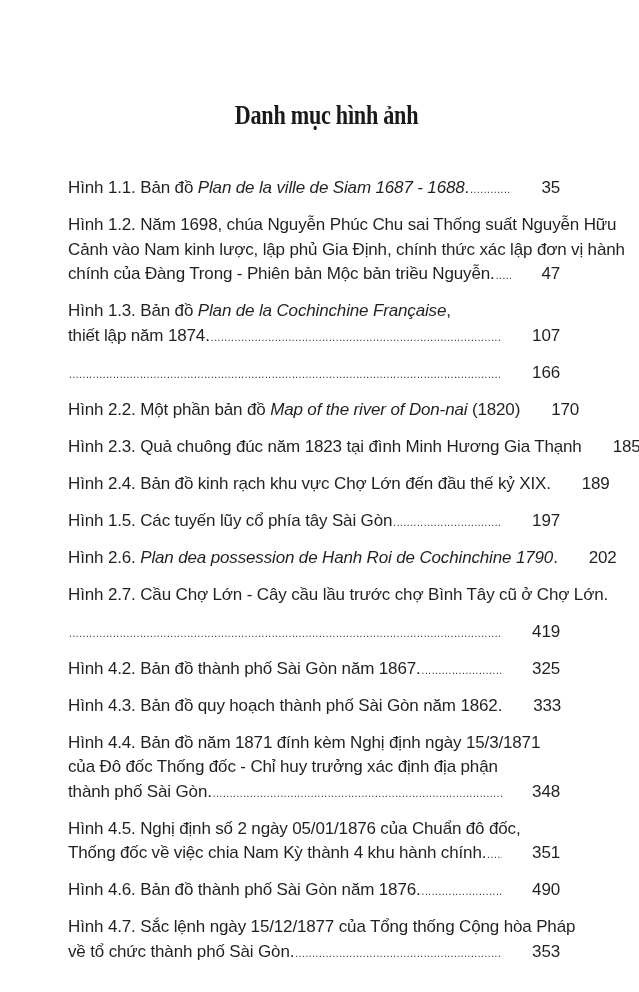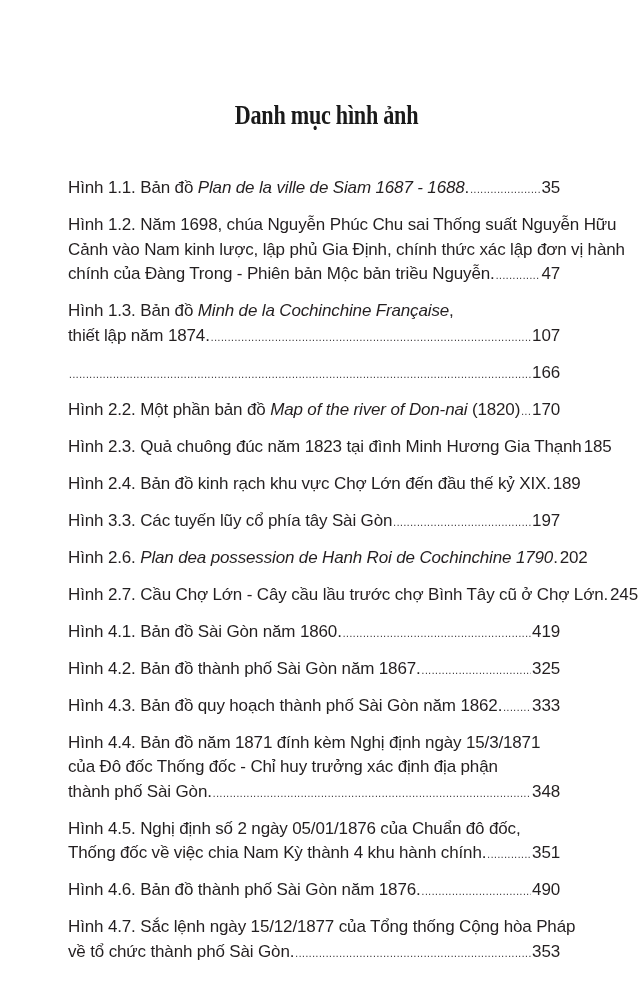--- a/index.html
+++ b/index.html
@@ -64,20 +64,21 @@
       font-size: 10px;
       letter-spacing: 0.6px;
       margin: 0 1px 0 1px;
       color: #231f20;
     }
     .lastline .dots::after {
       content: "........................................................................................................................................................................................................................................................................";
     }
     .lastline .pg {
       flex: 0 0 auto;
+      margin-left: 29px;
     }
     i { font-style: italic; }
   </style>
 </head>
 <body>
 
 <div class="page">
   <div class="title">Danh mục hình ảnh</div>
 
   <div class="list">
@@ -94,21 +95,21 @@
       <span class="line"><span>Hình 1.2.</span> <span>Năm 1698, chúa Nguyễn Phúc Chu sai Thống suất Nguyễn Hữu</span></span>
       <span class="line">Cảnh vào Nam kinh lược, lập phủ Gia Định, chính thức xác lập đơn vị hành</span>
       <div class="lastline">
         <span class="txt">chính của Đàng Trong - Phiên bản Mộc bản triều Nguyễn. </span>
         <span class="dots"></span>
         <span class="pg">47</span>
       </div>
     </div>
 
     <div class="entry">
-      <span class="line"><span>Hình 1.3.</span> <span>Bản đồ </span><i>Minh de la Cochinchine Française</i><span>,</span></span>
+      <span class="line"><span>Hình 1.3.</span> <span>Bản đồ </span><i>Plan de la Cochinchine Française</i><span>,</span></span>
       <div class="lastline">
         <span class="txt">thiết lập năm 1874.</span>
         <span class="dots"></span>
         <span class="pg">107</span>
       </div>
     </div>
 
     <div class="entry">
       <div class="lastline">
         <span class="dots"></span>
@@ -135,21 +136,21 @@
     <div class="entry">
       <div class="lastline">
         <span class="txt"><span>Hình 2.4.</span> <span>Bản đồ kinh rạch khu vực Chợ Lớn đến đầu thế kỷ XIX.</span></span>
         <span class="dots"></span>
         <span class="pg">189</span>
       </div>
     </div>
 
     <div class="entry">
       <div class="lastline">
-        <span class="txt"><span>Hình 3.3.</span> <span>Các tuyến lũy cổ phía tây Sài Gòn</span></span>
+        <span class="txt"><span>Hình 1.5.</span> <span>Các tuyến lũy cổ phía tây Sài Gòn</span></span>
         <span class="dots"></span>
         <span class="pg">197</span>
       </div>
     </div>
 
     <div class="entry">
       <div class="lastline">
         <span class="txt"><span>Hình 2.6.</span> <i>Plan dea possession de Hanh Roi de Cochinchine 1790</i><span>. </span></span>
         <span class="dots"></span>
         <span class="pg">202</span>
@@ -159,21 +160,20 @@
     <div class="entry">
       <div class="lastline">
         <span class="txt"><span>Hình 2.7.</span> <span>Cầu Chợ Lớn - Cây cầu lầu trước chợ Bình Tây cũ ở Chợ Lớn.</span></span>
         <span class="dots"></span>
         <span class="pg">245</span>
       </div>
     </div>
 
     <div class="entry">
       <div class="lastline">
-        <span class="txt"><span>Hình 4.1.</span> <span>Bản đồ Sài Gòn năm 1860. </span></span>
         <span class="dots"></span>
         <span class="pg">419</span>
       </div>
     </div>
 
     <div class="entry">
       <div class="lastline">
         <span class="txt"><span>Hình 4.2.</span> <span>Bản đồ thành phố Sài Gòn năm 1867. </span></span>
         <span class="dots"></span>
         <span class="pg">325</span>

